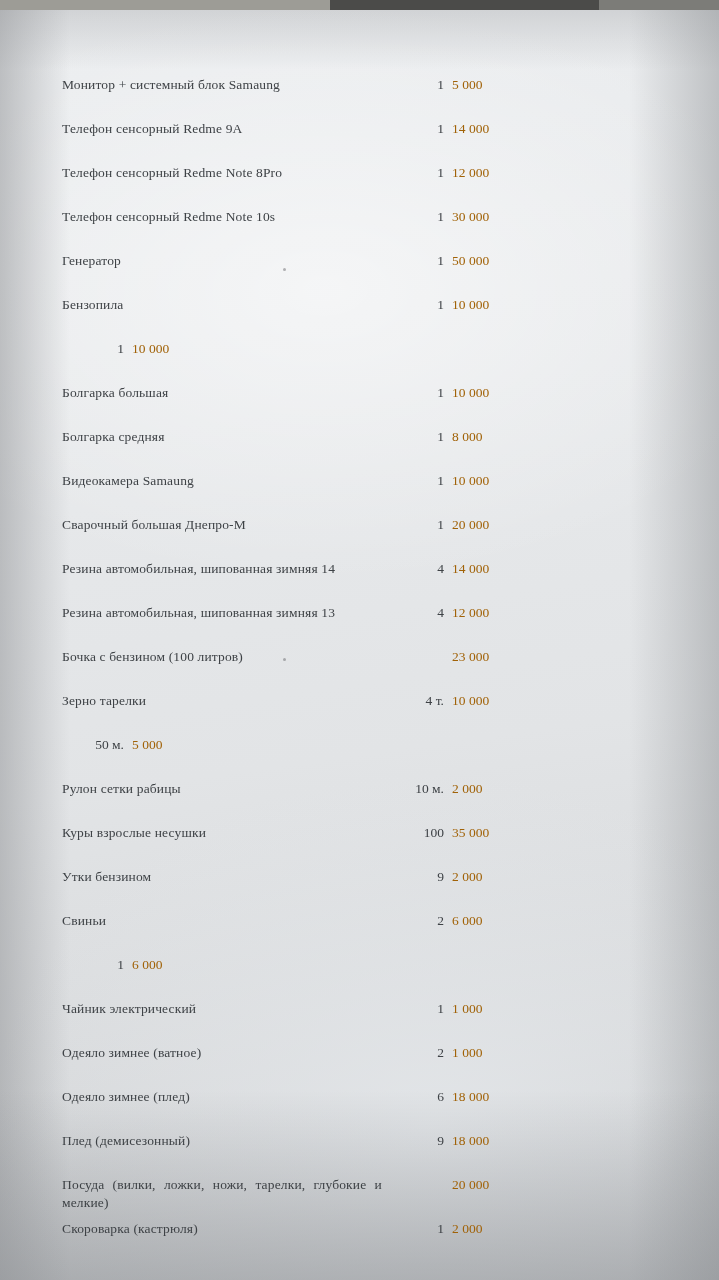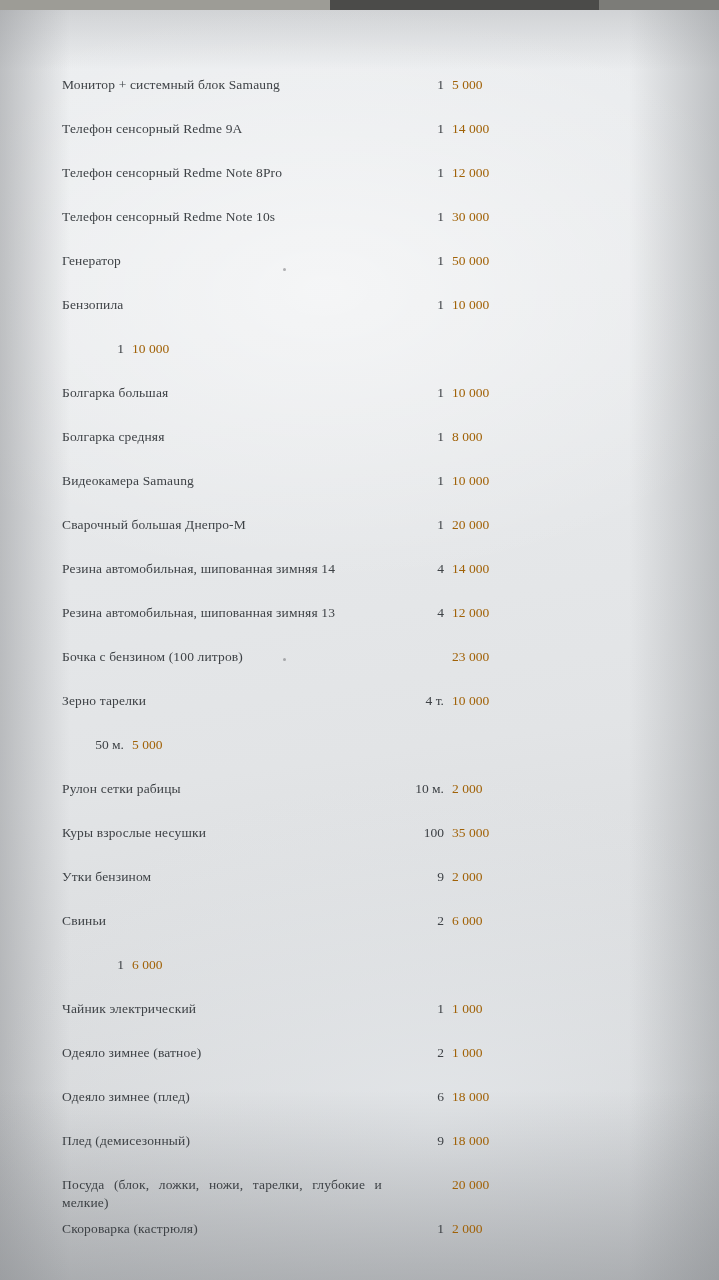--- a/index.html
+++ b/index.html
@@ -269,21 +269,21 @@
         <div class="cell-name">Одеяло зимнее (плед)</div>
         <div class="cell-qty">6</div>
         <div class="cell-price">18 000</div>
       </div>
       <div class="row">
         <div class="cell-name">Плед (демисезонный)</div>
         <div class="cell-qty">9</div>
         <div class="cell-price">18 000</div>
       </div>
       <div class="row">
-        <div class="cell-name justify">Посуда (блок, ложки, ножи, тарелки, глубокие и мелкие)</div>
+        <div class="cell-name justify">Посуда (вилки, ложки, ножи, тарелки, глубокие и мелкие)</div>
         <div class="cell-qty"></div>
         <div class="cell-price">20 000</div>
       </div>
       <div class="row">
         <div class="cell-name">Скороварка (кастрюля)</div>
         <div class="cell-qty">1</div>
         <div class="cell-price">2 000</div>
       </div>
     </div>
 

